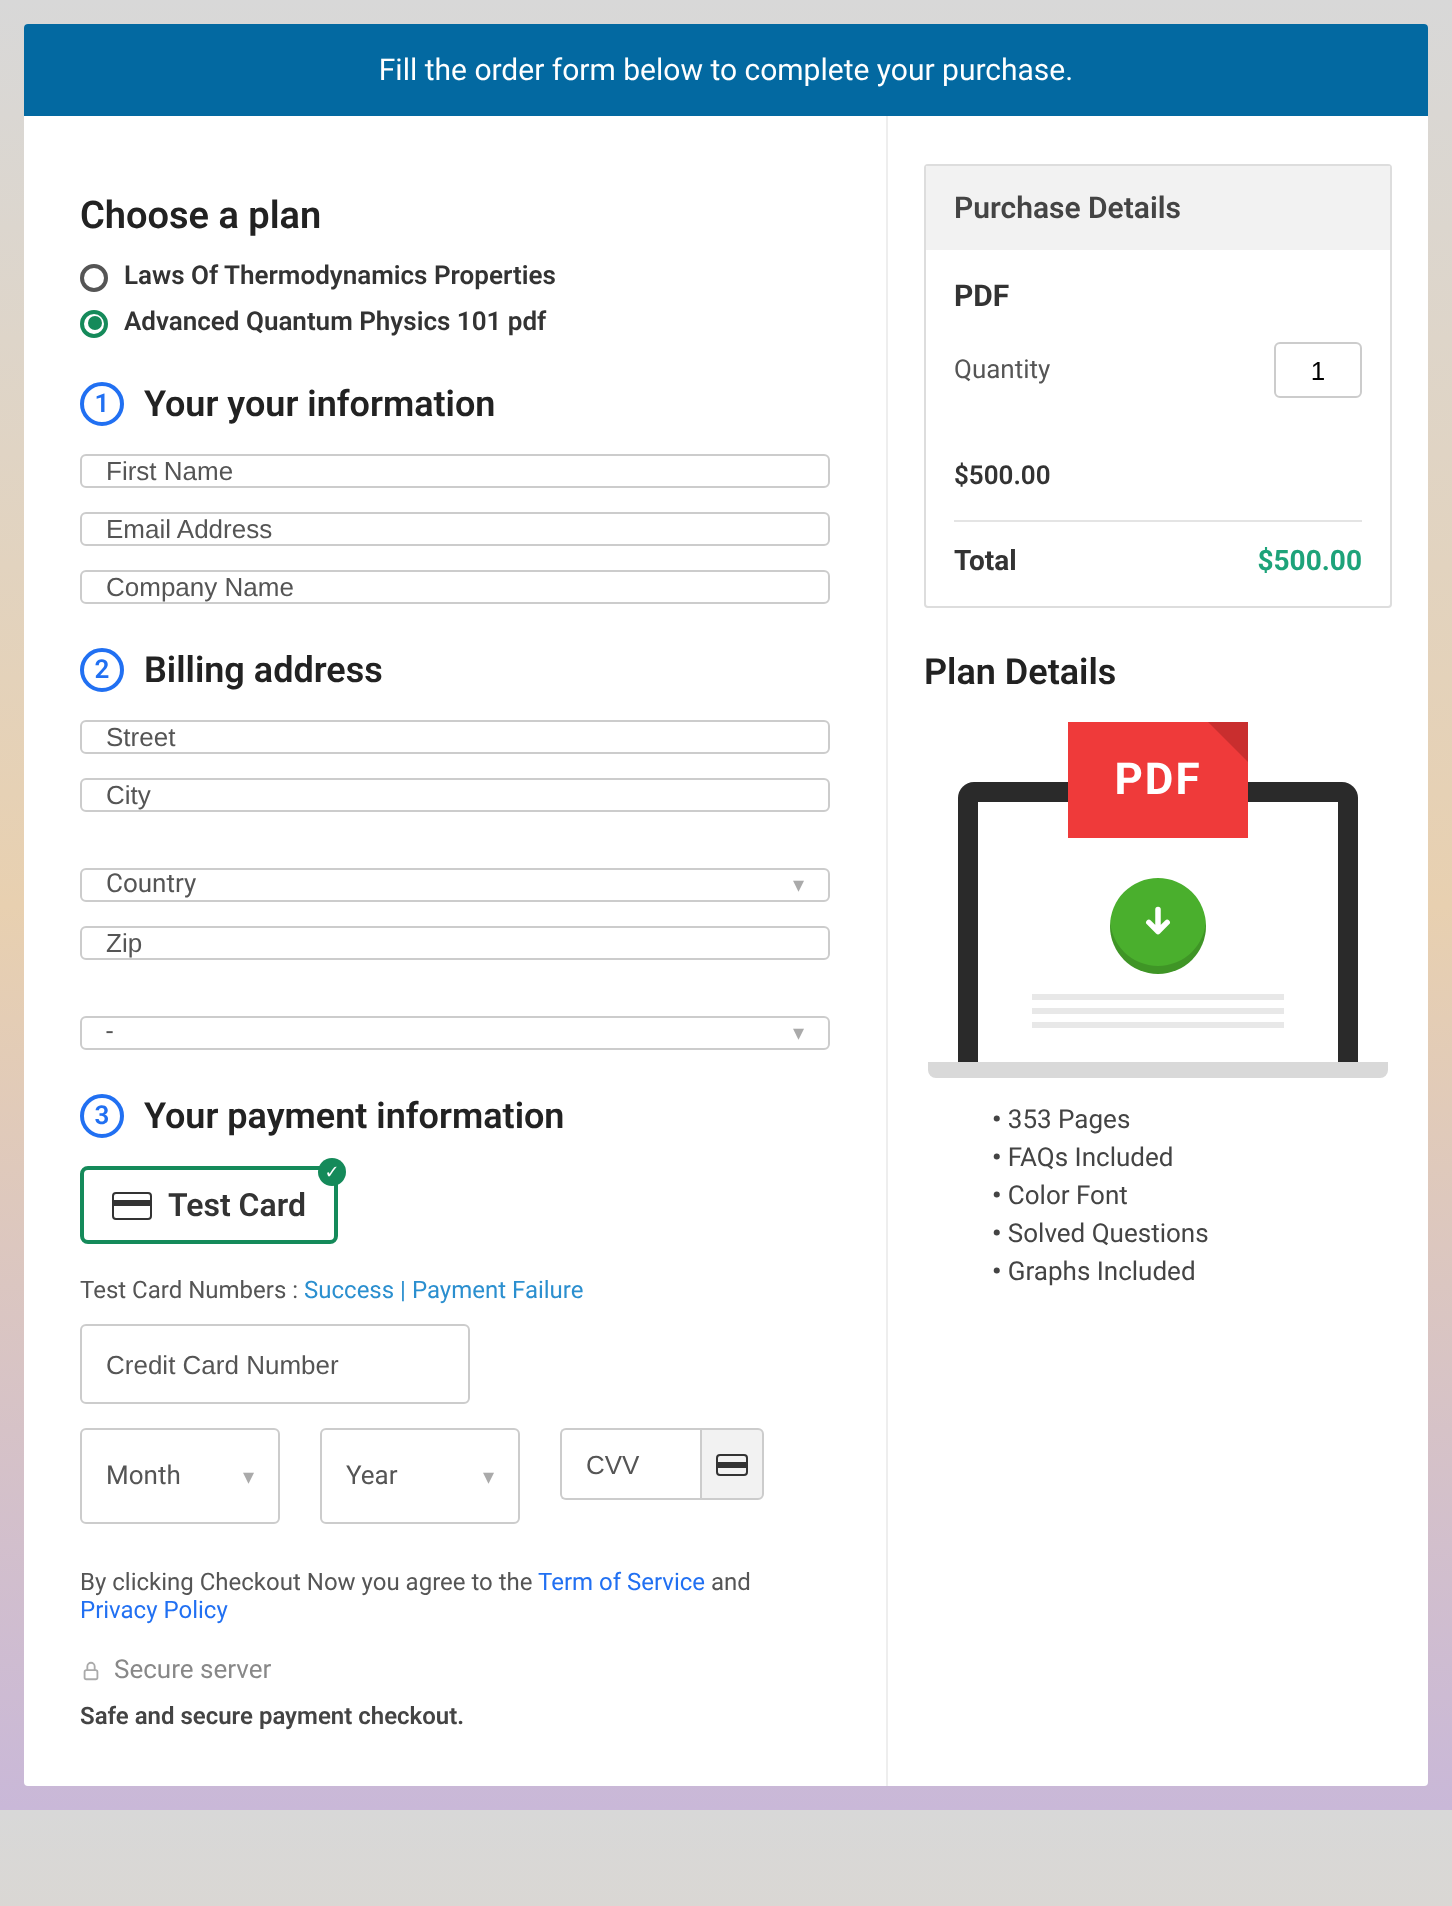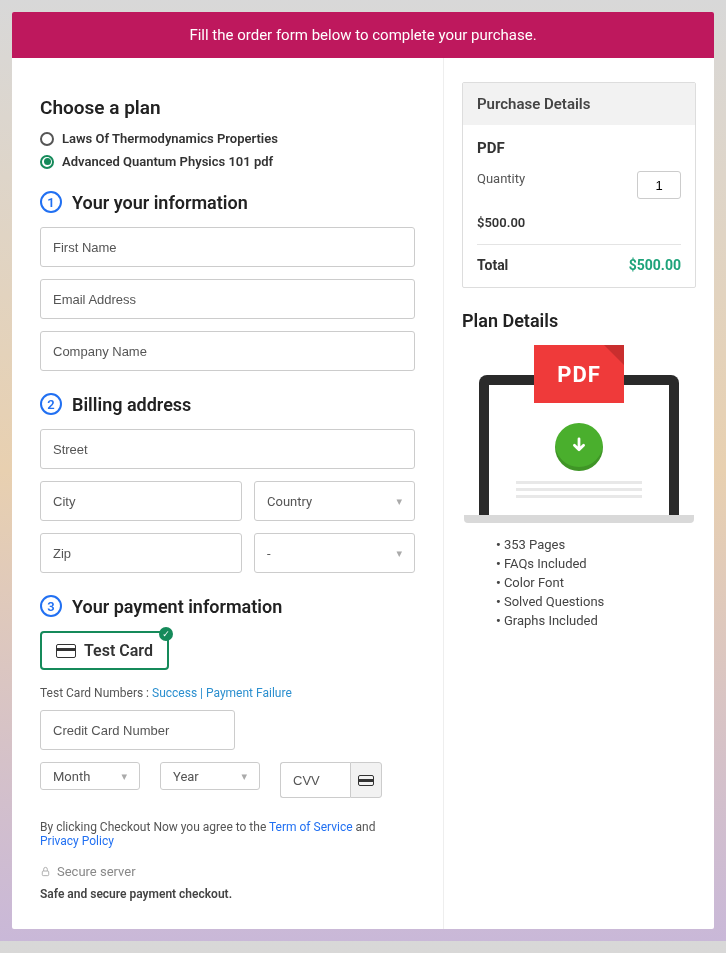--- a/index.html
+++ b/index.html
@@ -1,67 +1,67 @@
 <!DOCTYPE html>
 <html><head>
 <meta charset="utf-8">
 <style>
 * { box-sizing: border-box; margin: 0; padding: 0; }
 body { font-family: -apple-system, BlinkMacSystemFont, "Segoe UI", Roboto, Arial, sans-serif; background: linear-gradient(180deg, #d8d8d8 0%, #e8d0b0 50%, #c9b8d8 100%); padding: 12px; font-size: 14px; color: #333; }
 .page { background: #fff; border-radius: 2px; overflow: hidden; }
-.header-banner { background: #be185d; color: #fff; text-align: center; padding: 14px; font-size: 15px; }
+.header-banner { background: #0369a1; color: #fff; text-align: center; padding: 14px; font-size: 15px; }
 .content { display: flex; }
 .left { flex: 1; padding: 24px 28px 28px; border-right: 1px solid #eee; }
 .right { width: 270px; padding: 24px 18px 28px; }
 
 .section-title { font-size: 19px; font-weight: 600; margin-bottom: 12px; color: #222; margin-top: 14px; }
 
 .plan-option { display: flex; align-items: center; gap: 8px; margin-bottom: 8px; font-size: 13px; font-weight: 600; color: #333; cursor: pointer; }
 .radio { width: 14px; height: 14px; border: 2px solid #555; border-radius: 50%; display: inline-flex; align-items: center; justify-content: center; }
 .radio.selected { border-color: #158a5a; }
 .radio.selected::after { content: ""; width: 7px; height: 7px; border-radius: 50%; background: #158a5a; }
 
 .step-header { display: flex; align-items: center; gap: 10px; margin: 22px 0 14px; }
 .step-num { width: 22px; height: 22px; border: 2px solid #2170f2; border-radius: 50%; display: flex; align-items: center; justify-content: center; font-size: 13px; font-weight: 600; color: #2170f2; }
 .step-label { font-size: 18px; font-weight: 600; color: #222; }
 
-.row { display: flex; gap: 12px; margin-bottom: 12px; }
+.row { display: flex; gap: 28px; margin-bottom: 12px; flex-direction: column; }
 .input, .select { flex: 1; height: 40px; border: 1px solid #ccc; border-radius: 3px; padding: 0 12px; font-size: 13px; background: #fff; color: #333; }
 .input::placeholder { color: #555; }
 .select { display: flex; align-items: center; justify-content: space-between; cursor: pointer; color: #555; }
 .chev { color: #aaa; font-size: 11px; }
 
 .test-card-box { display: inline-flex; align-items: center; gap: 8px; border: 2px solid #158a5a; border-radius: 4px; padding: 8px 14px; position: relative; margin-bottom: 16px; }
 .test-card-box .tick { position: absolute; top: -6px; right: -6px; width: 14px; height: 14px; background: #158a5a; border-radius: 50%; display: flex; align-items: center; justify-content: center; color: #fff; font-size: 9px; }
 .card-icon { width: 20px; height: 14px; border: 1.5px solid #333; border-radius: 2px; position: relative; }
 .card-icon::after { content: ""; position: absolute; top: 3px; left: 0; right: 0; height: 3px; background: #333; }
 
 .hint-line { font-size: 12px; color: #555; margin-bottom: 10px; }
 .hint-line a { color: #2b8fcf; text-decoration: none; }
 .divider { color: #2b8fcf; }
 
 .cc-input { width: 195px; }
 .exp-row { display: flex; gap: 20px; margin-bottom: 22px; }
-.exp-row .select { max-width: 100px; height: 28px; text-align: right; }
+.exp-row .select { max-width: 100px; height: 48px; text-align: right; }
 .cvv-wrap { display: flex; align-items: stretch; }
 .cvv-wrap .input { width: 70px; height: 36px; border-right: none; border-radius: 3px 0 0 3px; }
 .cvv-icon { width: 32px; height: 36px; border: 1px solid #ccc; border-radius: 0 3px 3px 0; background: #f2f2f2; display: flex; align-items: center; justify-content: center; color: #666; }
 
 .tos-line { font-size: 12px; color: #555; margin-bottom: 16px; }
 .tos-line a { color: #2170f2; text-decoration: none; }
 
 .checkout-btn { background: #1ea37a; color: #fff; border: none; border-radius: 3px; padding: 14px 28px; font-size: 17px; font-weight: 500; cursor: pointer; margin-bottom: 14px; }
 .secure-line { display: flex; align-items: center; gap: 6px; font-size: 13px; color: #888; margin-bottom: 8px; }
 .safe-line { font-size: 12px; font-weight: 600; color: #444; }
 
 .purchase-box { border: 1px solid #ddd; border-radius: 2px; margin-bottom: 22px; }
 .purchase-head { background: #f2f2f2; padding: 12px 14px; font-size: 15px; font-weight: 600; color: #444; }
 .purchase-body { padding: 14px; }
 .pdf-label { font-weight: 700; font-size: 15px; margin-bottom: 14px; }
-.qty-row { display: flex; justify-content: space-between; margin-bottom: 16px; }
+.qty-row { display: flex; align-items: center; justify-content: space-between; margin-bottom: 32px; }
 .qty-label { font-size: 13px; color: #555; }
 .qty-input { width: 44px; height: 28px; border: 1px solid #ccc; border-radius: 3px; text-align: center; font-size: 13px; }
 .line-row { display: flex; justify-content: space-between; font-size: 13px; margin-bottom: 14px; }
 .line-row .name { max-width: 130px; color: #444; }
 .line-row .price { font-weight: 600; }
 .total-row { display: flex; justify-content: space-between; border-top: 1px solid #e4e4e4; padding-top: 12px; font-size: 14px; }
 .total-row .tlabel { font-weight: 700; }
 .total-row .tprice { font-weight: 700; color: #1ea37a; }
 
 .plan-details-title { font-size: 18px; font-weight: 600; margin-bottom: 14px; color: #222; }

